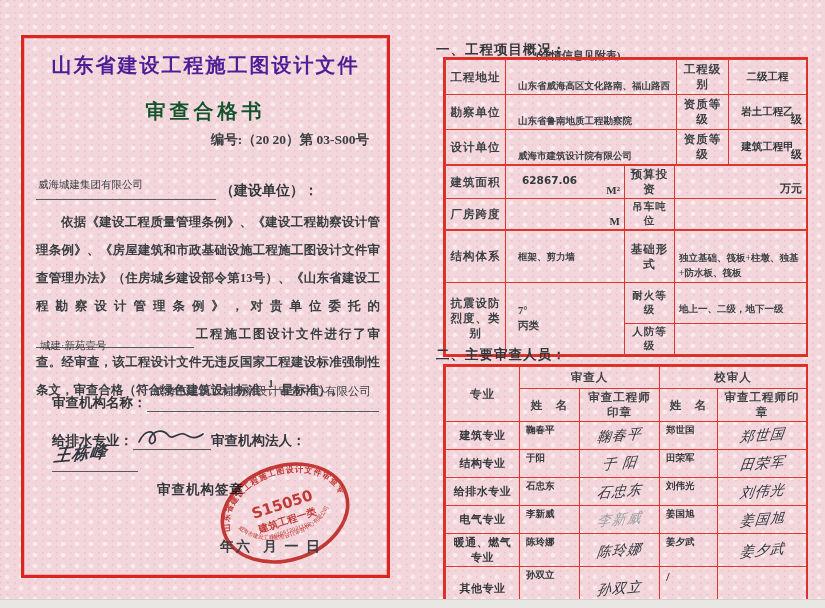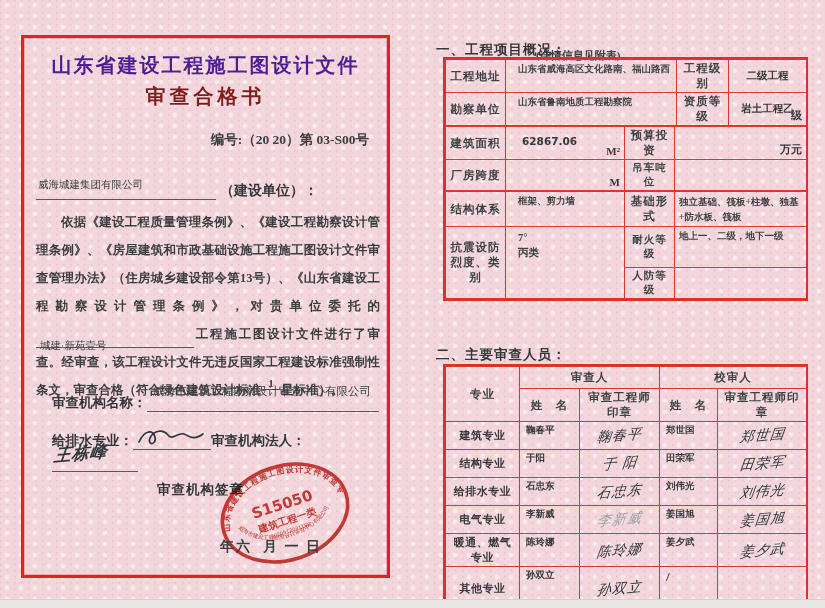--- a/index.html
+++ b/index.html
@@ -15,22 +15,22 @@
     background-size:14px 11px, 7px 6px;
   }
   .bottom-strip { position:absolute; left:0; bottom:0; width:825px; height:9px;
     background:#e9e7e3; border-top:1px solid #d4d1cc; }
 
   
   .certificate { position:absolute; left:21px; top:35px; width:369px; height:543px;
     border:3px solid #dc251f; box-shadow:inset 0 0 0 1px rgba(220,37,31,.25); }
   .cert-title1 { position:absolute; top:14px; left:0; width:100%; text-align:center;
     font-size:20px; font-weight:bold; letter-spacing:2px; color:#4c1d95; }
-  .cert-title2 { position:absolute; top:45px; left:0; width:100%; text-align:center;
-    font-size:20px; font-weight:bold; letter-spacing:4px; color:#7f1d1d; }
+  .cert-title2 { position:absolute; top:60px; left:0; width:100%; text-align:center;
+    font-size:20px; font-weight:bold; letter-spacing:4px; color:#14532d; }
   .cert-serial { position:absolute; top:93px; left:0; width:100%; text-align:right;
     padding-right:18px; font-size:13.5px; font-weight:bold; color:#3a3e42; }
 
   .applicant-row { position:absolute; top:138px; left:12px; width:345px; height:28px; }
   .blank-line { display:inline-block; border-bottom:1px solid #55585c; position:relative; vertical-align:bottom; }
   .applicant-row .blank-line { width:180px; height:24px; }
   .filled-small { position:absolute; left:2px; top:2px; font-size:10.5px; font-weight:normal;
     color:#3c4145; white-space:nowrap; }
   .applicant-label { font-size:14px; font-weight:bold; margin-left:4px; }
 
@@ -67,21 +67,21 @@
   .sec1 { left:436px; top:41px; }
   .sec2 { left:436px; top:346px; }
 
   .tbl-wrap { position:absolute; left:443px; width:365px; border:2px solid #dd2f26; }
   .wrap1 { top:57px; }
   .wrap2 { top:364px; }
   table { border-collapse:collapse; table-layout:fixed; width:361px; }
   td,th { border:1px solid #dd372d; padding:1px 3px; overflow:hidden; }
   .lbl { font-size:11.5px; font-weight:bold; text-align:center; color:#3d4145; letter-spacing:1px; }
   .val-sm { font-size:9.5px; font-weight:bold; color:#3d4247; }
-  .val-cell { vertical-align:top; padding-top:3px; padding-left:12px; }
+  .val-cell { vertical-align:top; padding-top:20px; padding-left:12px; }
   .num { font-family:"DejaVu Sans",sans-serif; font-size:10.5px; font-weight:bold; color:#33383c; }
   .unit-cell { position:relative; vertical-align:top; padding-top:4px; padding-left:16px; }
   .unit { position:absolute; right:4px; bottom:2px; font-size:11px; font-weight:bold; }
   .sup { position:relative; top:-6px; font-family:"DejaVu Sans",sans-serif; font-size:9.5px; font-weight:bold; }
   .grade-cell { position:relative; font-size:10.5px; font-weight:bold; text-align:center; }
   .grade-suffix { position:absolute; right:4px; bottom:2px; font-size:11px; }
   .two-line { line-height:15px; }
 
   .rev-hdr { font-size:11.5px; font-weight:bold; text-align:center; letter-spacing:1px; color:#3d4145; }
   .spec-cell { font-size:11px; font-weight:bold; text-align:center; letter-spacing:.5px; }
@@ -153,20 +153,26 @@
       <td class="val-sm val-cell">山东省威海高区文化路南、福山路西</td>
       <td class="lbl">工程级别</td>
       <td class="grade-cell">二级工程</td>
     </tr>
     <tr style="height:30px">
       <td class="lbl">勘察单位</td>
       <td class="val-sm val-cell">山东省鲁南地质工程勘察院</td>
       <td class="lbl">资质等级</td>
       <td class="grade-cell"><span>岩土工程乙</span><span class="grade-suffix">级</span></td>
     </tr>
+    <tr style="height:30px">
+      <td class="lbl">设计单位</td>
+      <td class="val-sm val-cell">威海市建筑设计院有限公司</td>
+      <td class="lbl">资质等级</td>
+      <td class="grade-cell"><span>建筑工程甲</span><span class="grade-suffix">级</span></td>
+    </tr>
   </tbody>
     </table>
 
   <table>
     <colgroup>
         <col style="width:60px">
         <col style="width:119px">
         <col style="width:50px">
         <col style="width:132px">
       </colgroup>

